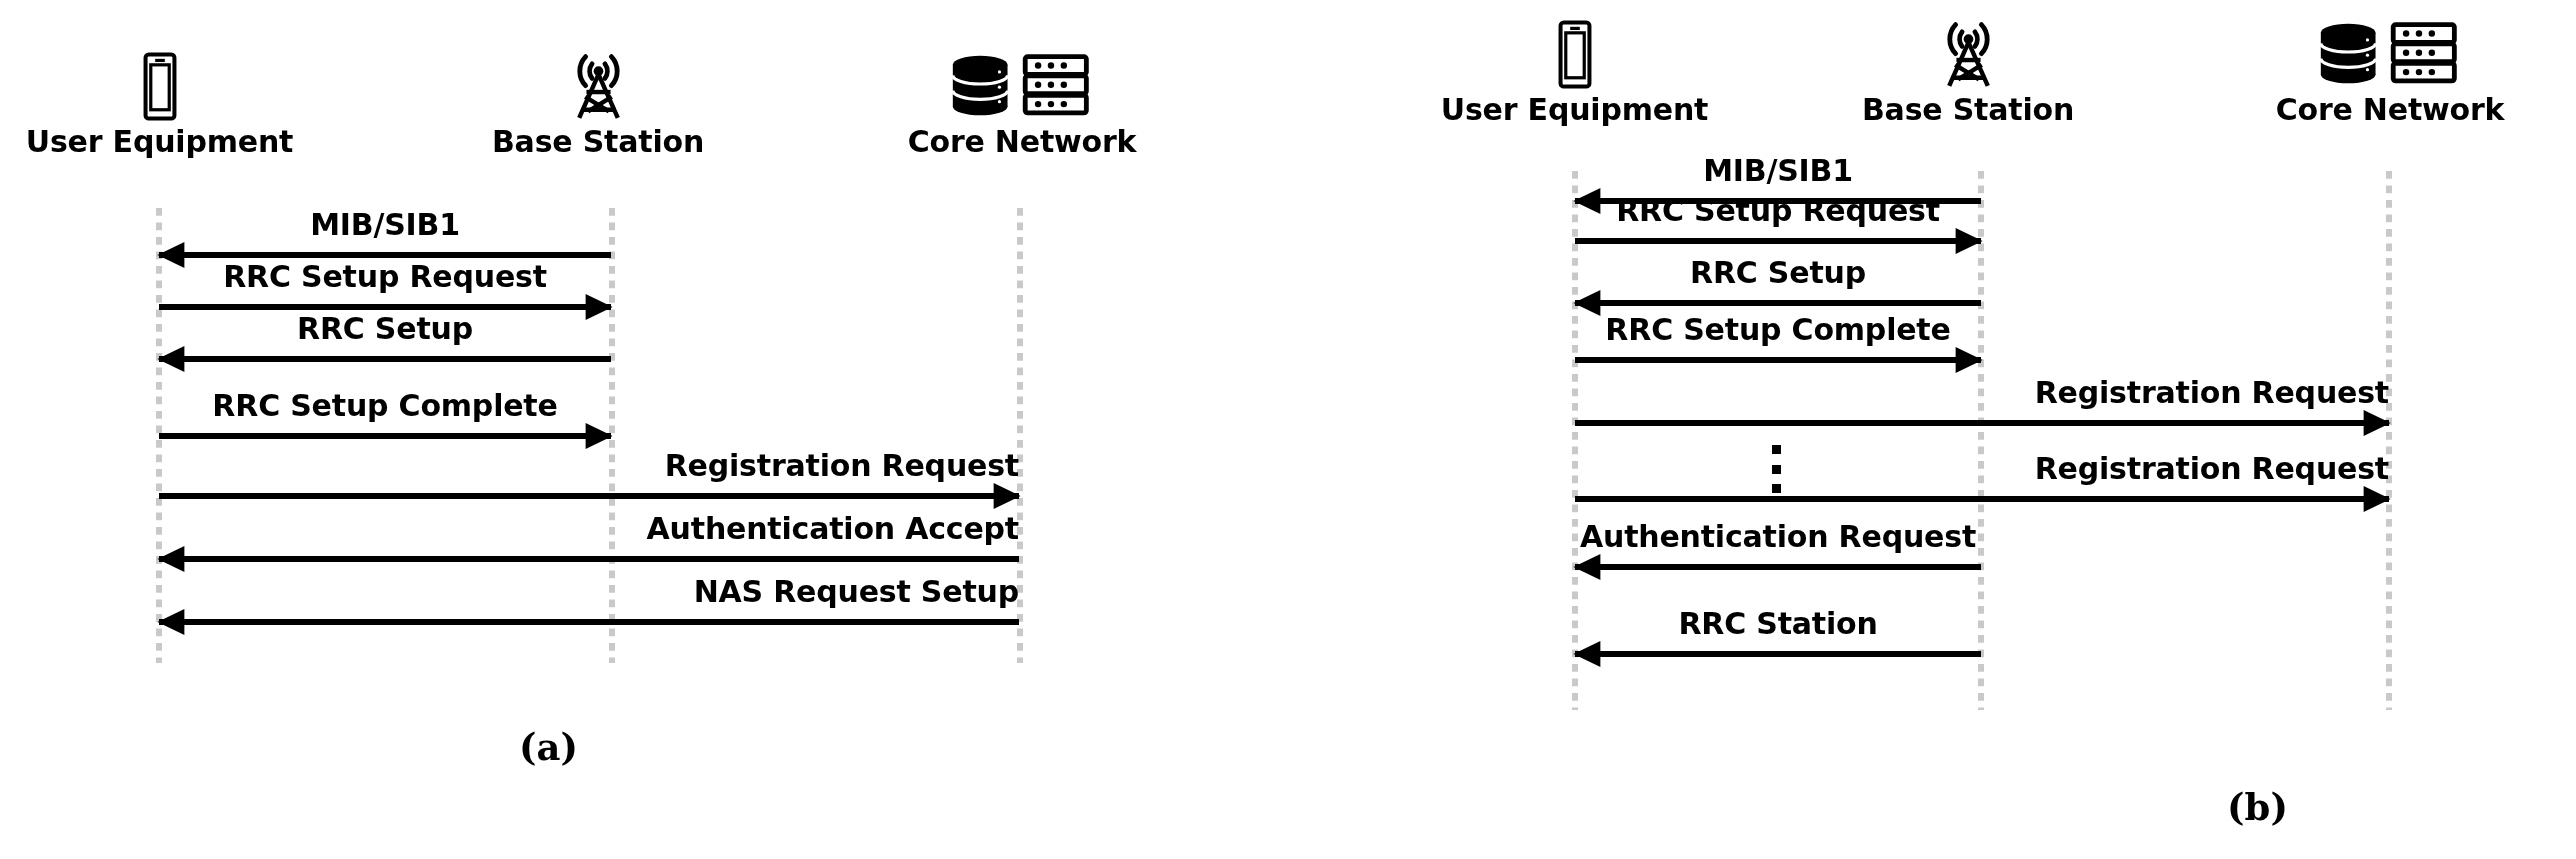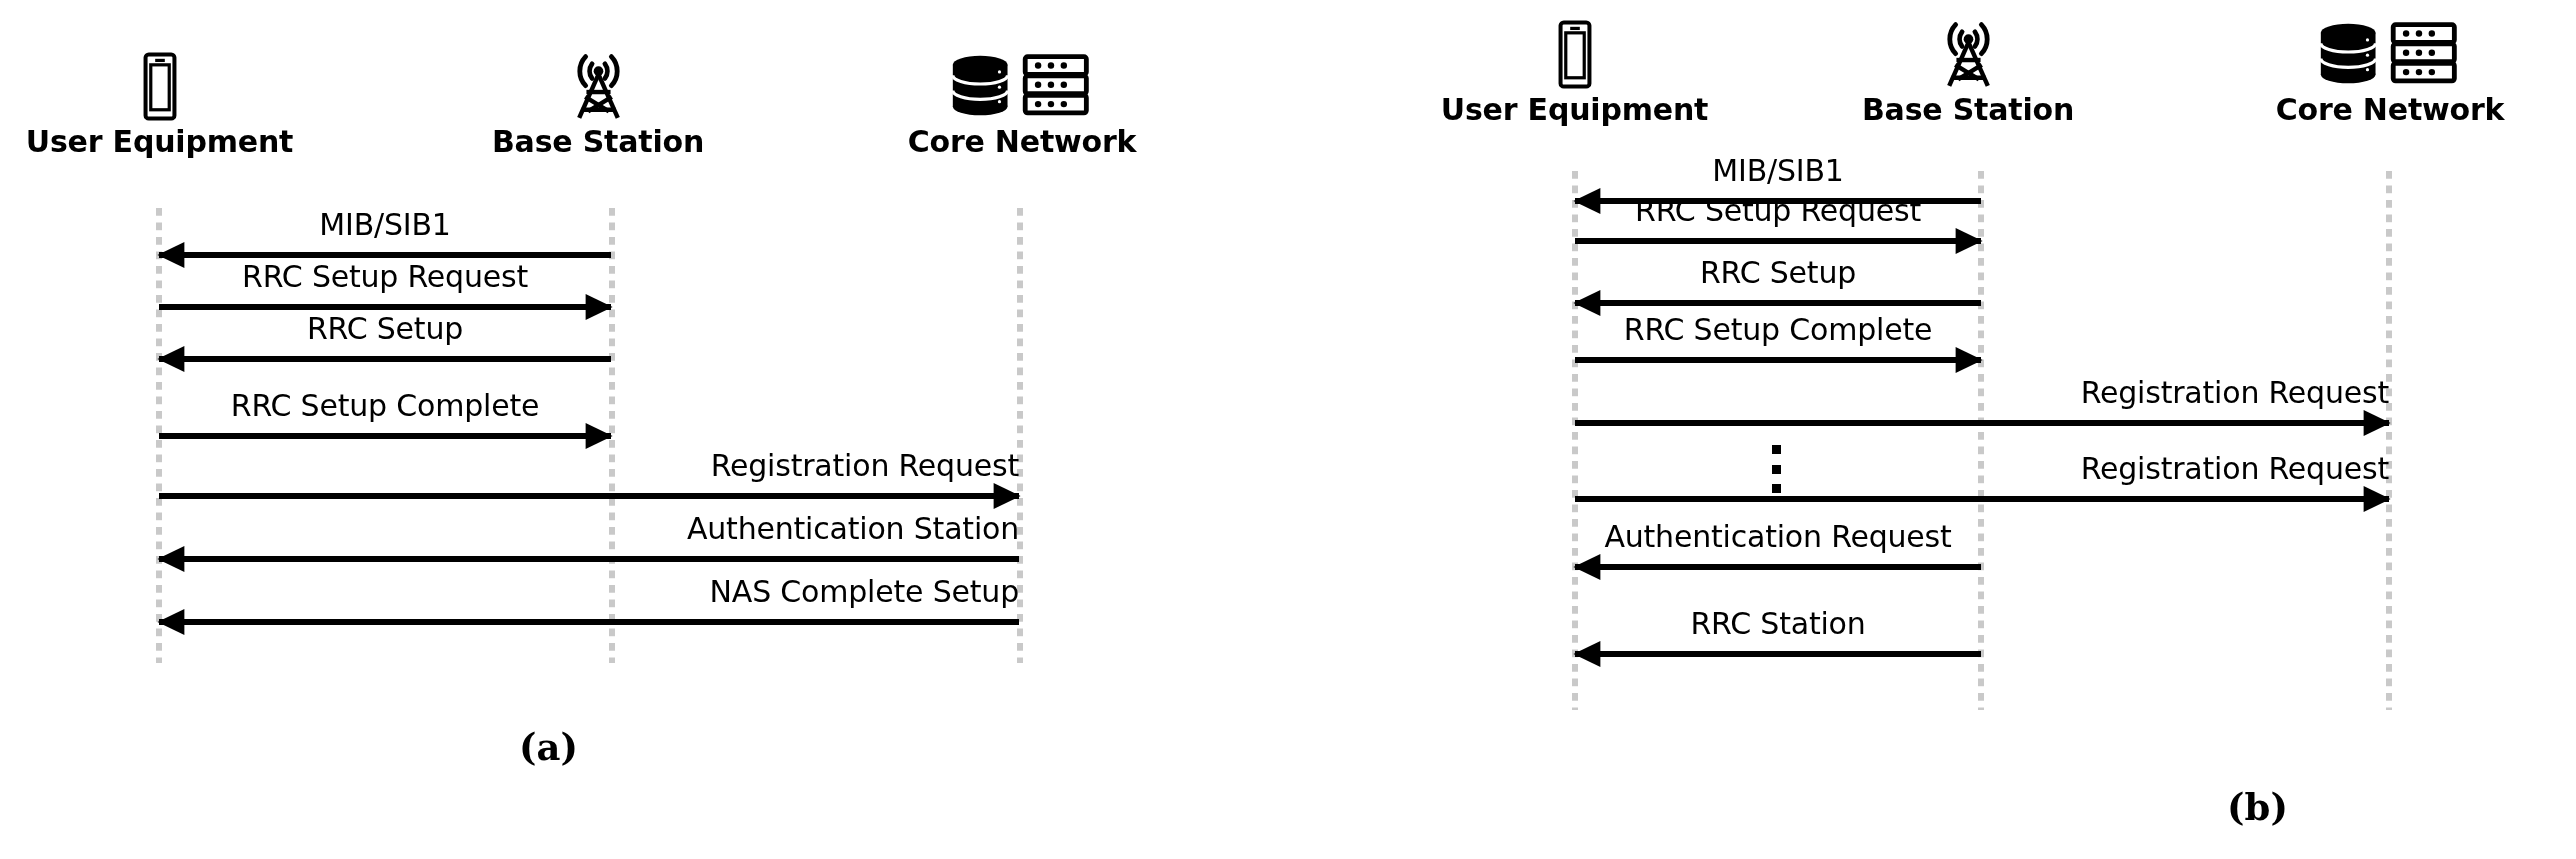--- a/index.html
+++ b/index.html
@@ -57,21 +57,21 @@
     border-top:13.7px solid transparent;
     border-bottom:13.7px solid transparent;
     border-left:27.4px solid #000;
   }
   .msg .label{
     position:absolute;
     bottom:10.5px;
     font-size:30px;
     line-height:34px;
     white-space:nowrap;
-    font-weight:400;
+    font-weight:700;
     letter-spacing:-0.2px;
   }
   .msg .label.center{left:0;right:0;text-align:center;}
   .msg .label.right{right:0;}
 
   
   .vdots{position:absolute;display:flex;flex-direction:column;gap:10.5px;}
   .vdots i{display:block;width:9px;height:9px;background:#000;}
 
   
@@ -194,27 +194,27 @@
 
     <div class="msg to-right" style="left:159px;width:860px;top:493px;">
       <div class="line"></div>
       <div class="head"></div>
       <div class="label right">Registration Request</div>
     </div>
 
     <div class="msg to-left" style="left:159px;width:860px;top:556px;">
       <div class="line"></div>
       <div class="head"></div>
-      <div class="label right">Authentication Station</div>
+      <div class="label right">Authentication Accept</div>
     </div>
 
     <div class="msg to-left" style="left:159px;width:860px;top:619px;">
       <div class="line"></div>
       <div class="head"></div>
-      <div class="label right">NAS Complete Setup</div>
+      <div class="label right">NAS Request Setup</div>
     </div>
 
     <div class="caption" style="left:484px;top:726px;width:129px;">(a)</div>
   </div>
 
   <div class="panel" id="panel-b">
 
     <div class="actor" style="left:125px;top:0px;width:319px;">
       <div class="actor-icon">
         <svg class="ico" width="34" height="69" viewBox="0 0 42 86" aria-hidden="true">

